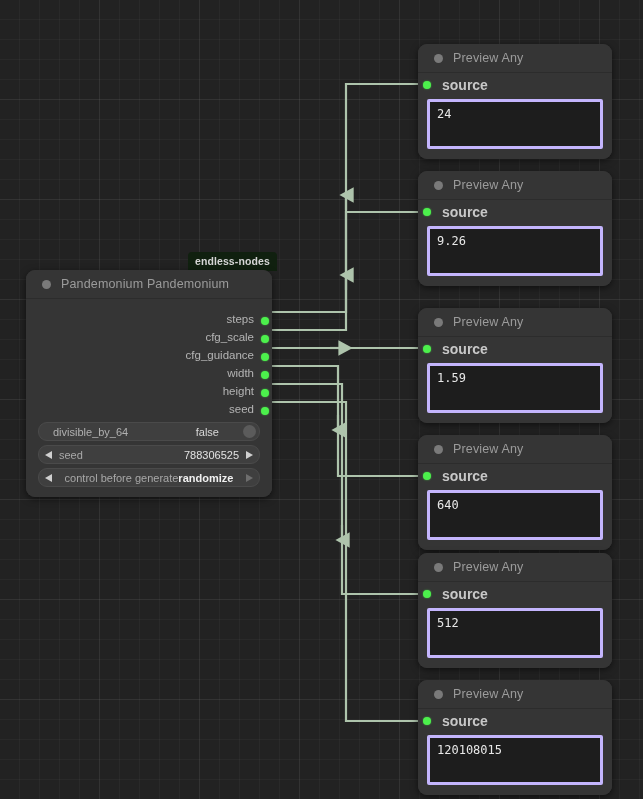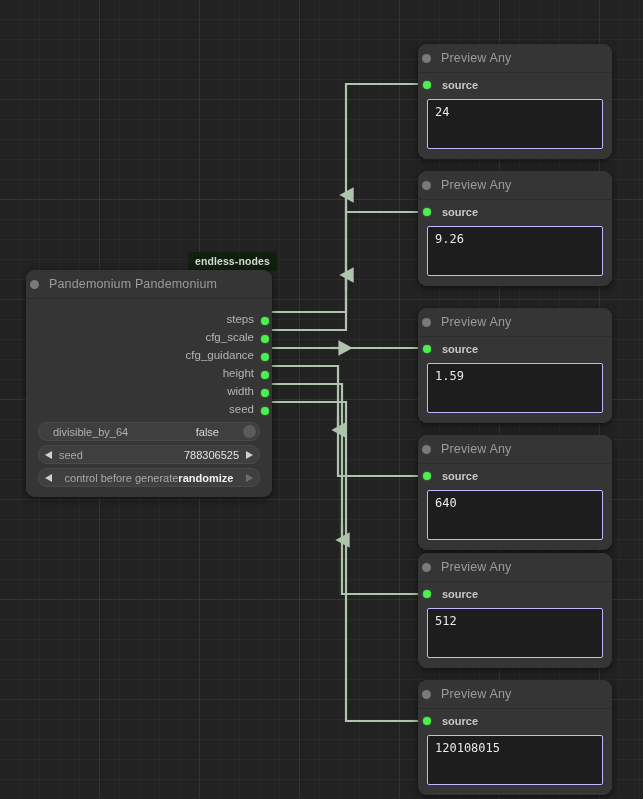--- a/index.html
+++ b/index.html
@@ -41,21 +41,21 @@
     position: absolute;
     border-radius: 9px;
     background: #353535;
     box-shadow: 0 2px 7px rgba(0,0,0,0.55);
     overflow: visible;
   }
   .node-header {
     height: 28px;
     display: flex;
     align-items: center;
-    padding-left: 4px;
+    padding-left: 16px;
     border-top-left-radius: 9px;
     border-top-right-radius: 9px;
     background: #353535;
     border-bottom: 1px solid #2c2c2c;
   }
   .collapse-dot {
     width: 9px;
     height: 9px;
     border-radius: 50%;
     background: #7a7a7a;
@@ -174,29 +174,29 @@
     position: absolute;
     left: 5px;
     width: 8px;
     height: 8px;
     border-radius: 50%;
     background: #4cf04c;
     box-shadow: 0 0 2px rgba(76,240,76,0.6);
   }
   .src-label {
     margin-left: 11px;
-    font-size: 11px;
+    font-size: 14px;
     font-weight: bold;
     color: #c8c8c8;
   }
   .value-box {
     margin: 2px 9px 0 9px;
     height: 50px;
     background: #1d1d1d;
-    border: 1px solid #c4b5fd;
+    border: 3px solid #c4b5fd;
     border-radius: 2px;
     padding: 5px 7px;
     box-sizing: border-box;
     font-family: "DejaVu Sans Mono", monospace;
     font-size: 12px;
     color: #e8e8e8;
     overflow: hidden;
     white-space: pre-wrap;
     word-break: break-all;
   }
@@ -255,25 +255,25 @@
       </div>
       <div class="out-row">
         <span class="out-label">cfg_scale</span>
         <span class="port"></span>
       </div>
       <div class="out-row">
         <span class="out-label">cfg_guidance</span>
         <span class="port"></span>
       </div>
       <div class="out-row">
+        <span class="out-label">width</span>
+        <span class="port"></span>
+      </div>
+      <div class="out-row">
         <span class="out-label">height</span>
-        <span class="port"></span>
-      </div>
-      <div class="out-row">
-        <span class="out-label">width</span>
         <span class="port"></span>
       </div>
       <div class="out-row">
         <span class="out-label">seed</span>
         <span class="port"></span>
       </div>
 
       <div style="height:3px"></div>
 
       <div class="widget toggle">

